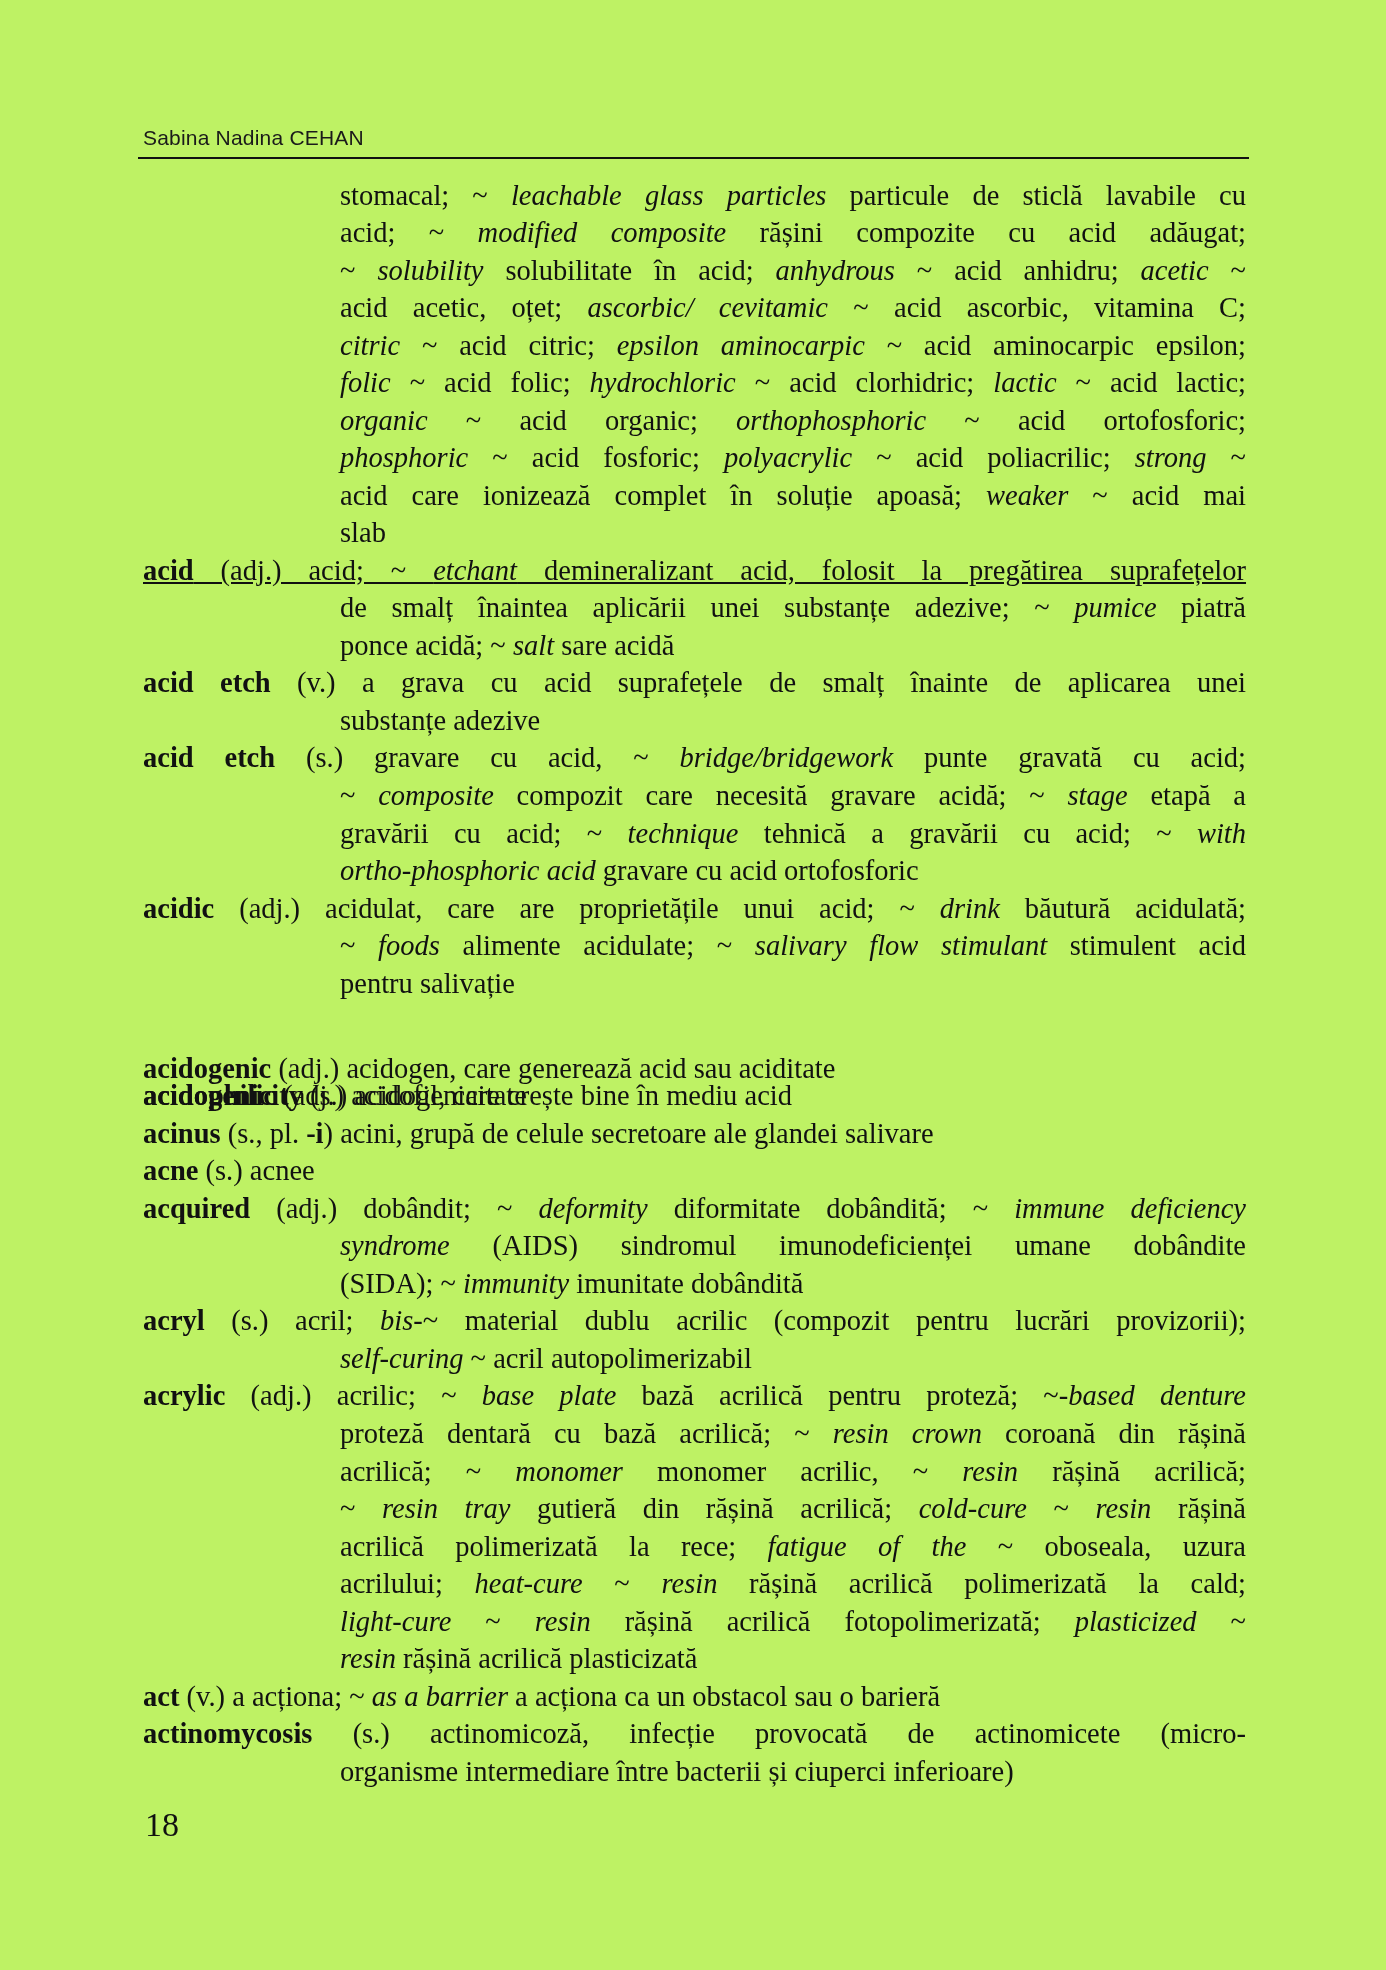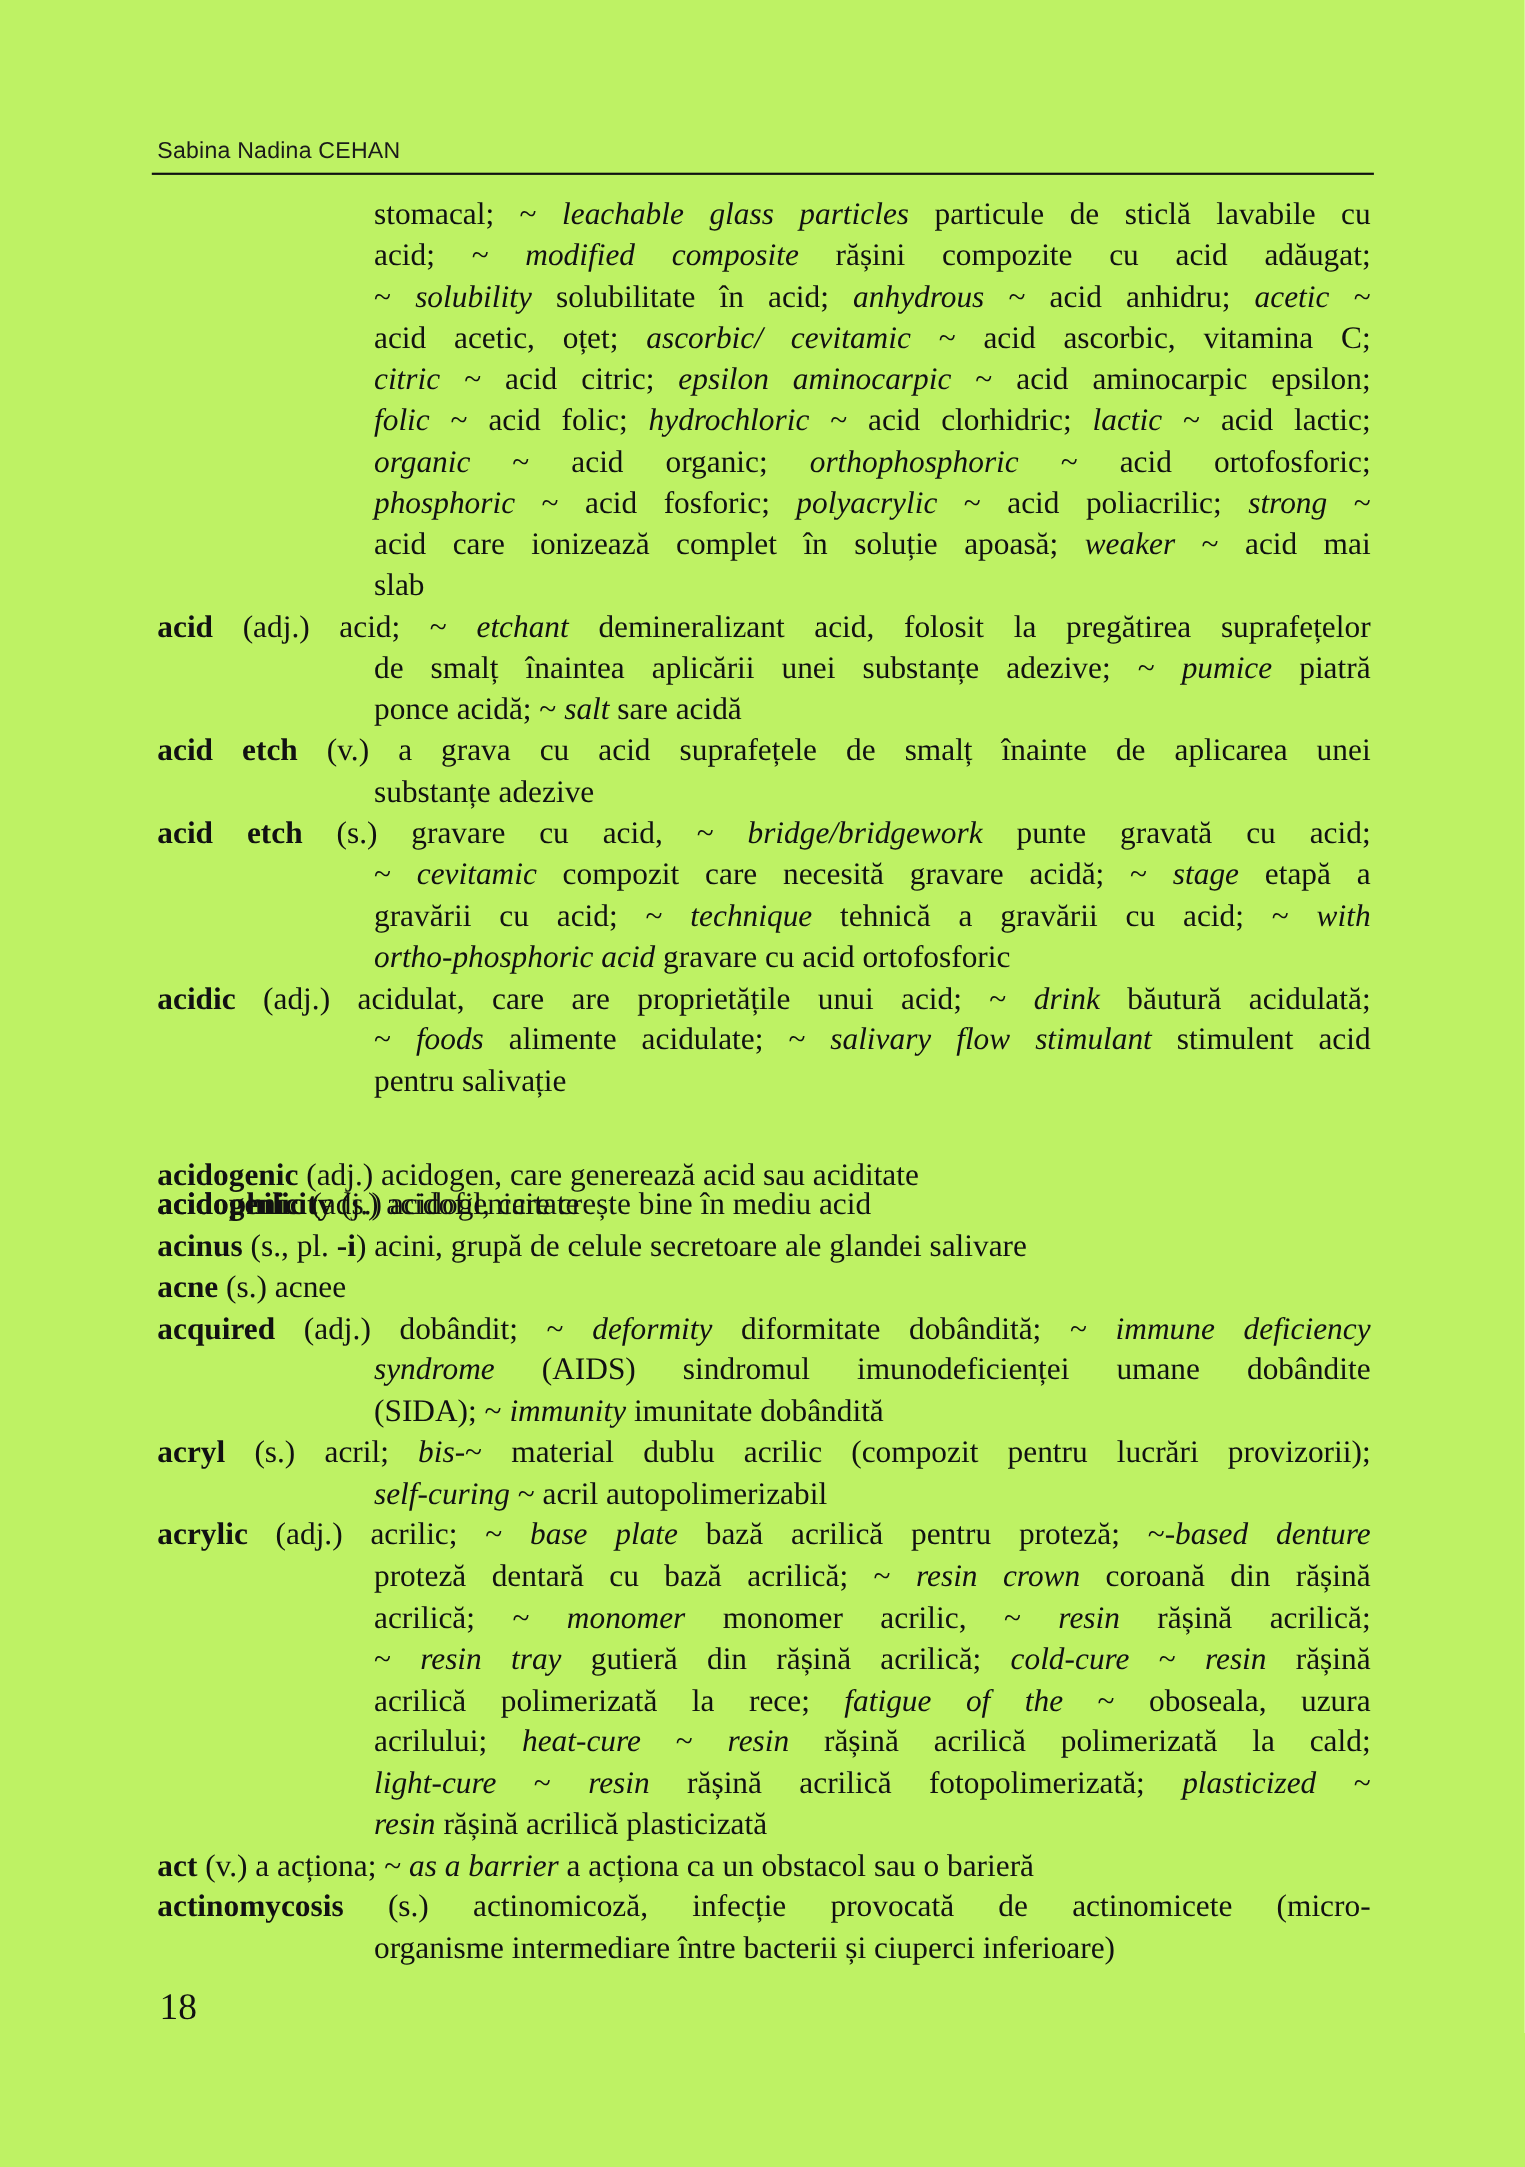--- a/index.html
+++ b/index.html
@@ -38,27 +38,27 @@
       <div class="line j" style="left: 340px; width: 906px; top: 176.5px;"><span>stomacal; ~ </span><i>leachable glass particles</i><span> particule de sticlă lavabile cu</span></div>
       <div class="line j" style="left: 340px; width: 906px; top: 214.03px;"><span>acid; ~ </span><i>modified composite</i><span> rășini compozite cu acid adăugat;</span></div>
       <div class="line j" style="left: 340px; width: 906px; top: 251.56px;"><span>~ </span><i>solubility</i><span> solubilitate în acid; </span><i>anhydrous</i><span> ~ acid anhidru; </span><i>acetic</i><span> ~</span></div>
       <div class="line j" style="left: 340px; width: 906px; top: 289.09px;"><span>acid acetic, oțet; </span><i>ascorbic/ cevitamic</i><span> ~ acid ascorbic, vitamina C;</span></div>
       <div class="line j" style="left: 340px; width: 906px; top: 326.62px;"><i>citric</i><span> ~ acid citric; </span><i>epsilon aminocarpic</i><span> ~ acid aminocarpic epsilon;</span></div>
       <div class="line j" style="left: 340px; width: 906px; top: 364.15px;"><i>folic</i><span> ~ acid folic; </span><i>hydrochloric</i><span> ~ acid clorhidric; </span><i>lactic</i><span> ~ acid lactic;</span></div>
       <div class="line j" style="left: 340px; width: 906px; top: 401.68px;"><i>organic</i><span> ~ acid organic; </span><i>orthophosphoric</i><span> ~ acid ortofosforic;</span></div>
       <div class="line j" style="left: 340px; width: 906px; top: 439.21px;"><i>phosphoric</i><span> ~ acid fosforic; </span><i>polyacrylic</i><span> ~ acid poliacrilic; </span><i>strong</i><span> ~</span></div>
       <div class="line j" style="left: 340px; width: 906px; top: 476.74px;"><span>acid care ionizează complet în soluție apoasă; </span><i>weaker</i><span> ~ acid mai</span></div>
       <div class="line l" style="left: 340px; width: 906px; top: 514.27px;"><span>slab</span></div>
-      <div class="line j" style="left: 143px; width: 1103px; top: 551.8px;"><b>acid</b><span> (adj.) acid; ~ </span><i>etchant</i><span> demineralizant acid, folosit la pregătirea suprafețelor</span></div>
+      <div class="line j" style="left: 143px; width: 1103px; top: 551.8px; text-decoration: underline;"><b>acid</b><span> (adj.) acid; ~ </span><i>etchant</i><span> demineralizant acid, folosit la pregătirea suprafețelor</span></div>
       <div class="line j" style="left: 340px; width: 906px; top: 589.33px;"><span>de smalț înaintea aplicării unei substanțe adezive; ~ </span><i>pumice</i><span> piatră</span></div>
       <div class="line l" style="left: 340px; width: 906px; top: 626.86px;"><span>ponce acidă; ~ </span><i>salt</i><span> sare acidă</span></div>
       <div class="line j" style="left: 143px; width: 1103px; top: 664.39px;"><b>acid etch</b><span> (v.) a grava cu acid suprafețele de smalț înainte de aplicarea unei</span></div>
       <div class="line l" style="left: 340px; width: 906px; top: 701.92px;"><span>substanțe adezive</span></div>
       <div class="line j" style="left: 143px; width: 1103px; top: 739.45px;"><b>acid etch</b><span> (s.) gravare cu acid, ~ </span><i>bridge/bridgework</i><span> punte gravată cu acid;</span></div>
-      <div class="line j" style="left: 340px; width: 906px; top: 776.98px;"><span>~ </span><i>cevitamic</i><span> compozit care necesită gravare acidă; ~ </span><i>stage</i><span> etapă a</span></div>
+      <div class="line j" style="left: 340px; width: 906px; top: 776.98px;"><span>~ </span><i>composite</i><span> compozit care necesită gravare acidă; ~ </span><i>stage</i><span> etapă a</span></div>
       <div class="line j" style="left: 340px; width: 906px; top: 814.51px;"><span>gravării cu acid; ~ </span><i>technique</i><span> tehnică a gravării cu acid; ~ </span><i>with</i></div>
       <div class="line l" style="left: 340px; width: 906px; top: 852.04px;"><i>ortho-phosphoric acid</i><span> gravare cu acid ortofosforic</span></div>
       <div class="line j" style="left: 143px; width: 1103px; top: 889.57px;"><b>acidic</b><span> (adj.) acidulat, care are proprietățile unui acid; ~ </span><i>drink</i><span> băutură acidulată;</span></div>
       <div class="line j" style="left: 340px; width: 906px; top: 927.1px;"><span>~ </span><i>foods</i><span> alimente acidulate; ~ </span><i>salivary flow stimulant</i><span> stimulent acid</span></div>
       <div class="line l" style="left: 340px; width: 906px; top: 964.63px;"><span>pentru salivație</span></div>
       <div class="line l" style="left: 143px; width: 1103px; top: 1002.16px; margin-top: 48px;"><b>acidogenic</b><span> (adj.) acidogen, care generează acid sau aciditate</span></div>
       <div class="line l" style="left: 143px; width: 1103px; top: 1039.69px; margin-top: 37px;"><b>acidogenicity</b><span> (s.) acidogenicitate</span></div>
       <div class="line l" style="left: 143px; width: 1103px; top: 1077.22px;"><b>acidophilic</b><span> (adj.) acidofil, care crește bine în mediu acid</span></div>
       <div class="line l" style="left: 143px; width: 1103px; top: 1114.75px;"><b>acinus</b><span> (s., pl. </span><b>-i</b><span>) acini, grupă de celule secretoare ale glandei salivare</span></div>
       <div class="line l" style="left: 143px; width: 1103px; top: 1152.28px;"><b>acne</b><span> (s.) acnee</span></div>

